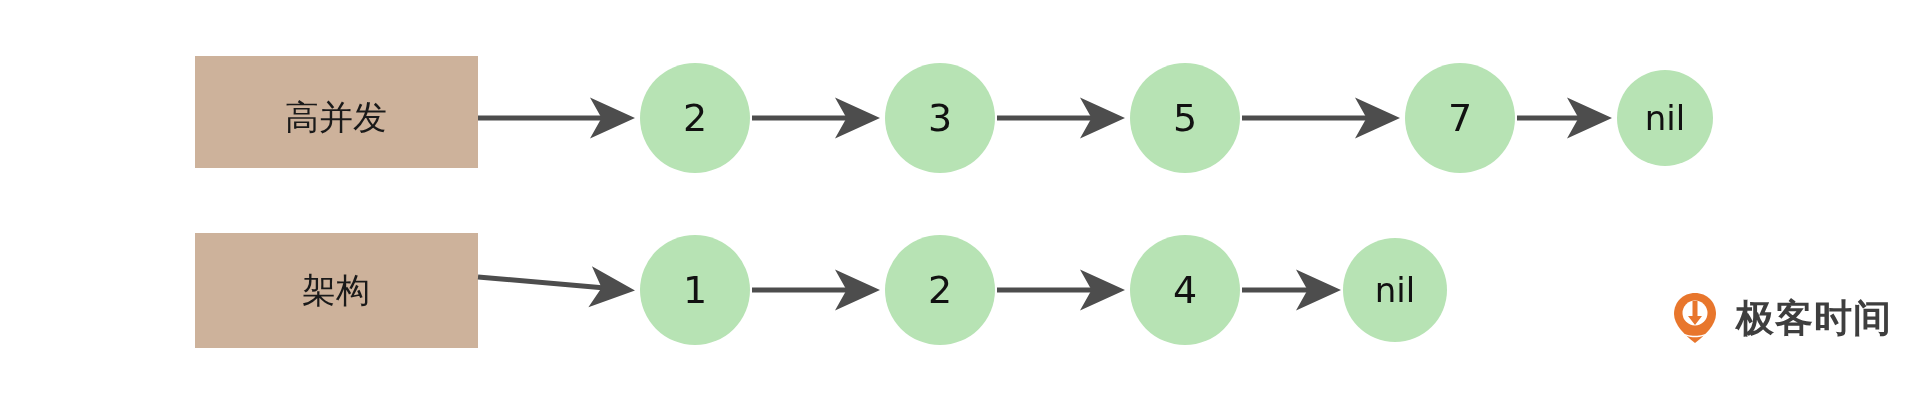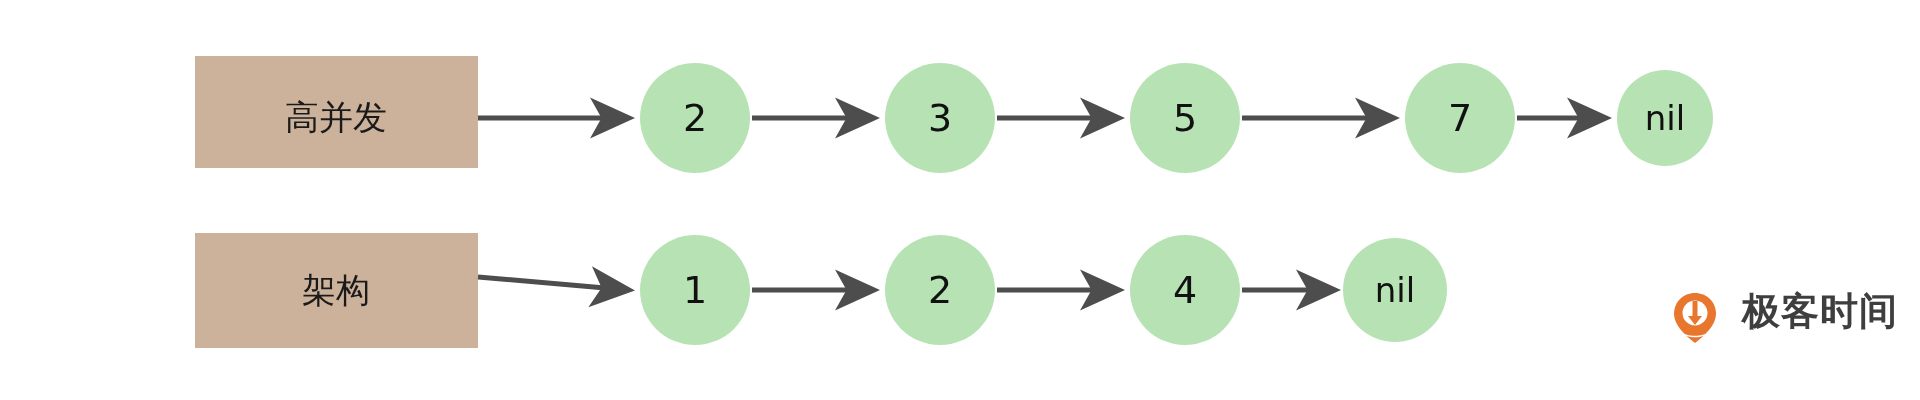--- a/index.html
+++ b/index.html
@@ -44,22 +44,22 @@
   }
   .node-text.small {
     font-size: 34px;
   }
   .edge-line {
     stroke-linecap: butt;
   }
   .logo {
     position: absolute;
     display: flex;
-    align-items: flex-start;
-    gap: 24px;
+    align-items: center;
+    gap: 18px;
   }
   .logo-mark {
     width: 46px;
     height: 52px;
     flex: 0 0 auto;
   }
   .logo-text {
     font-family: "DejaVu Sans", "Liberation Sans", sans-serif;
     font-size: 38px;
     font-weight: 700;

